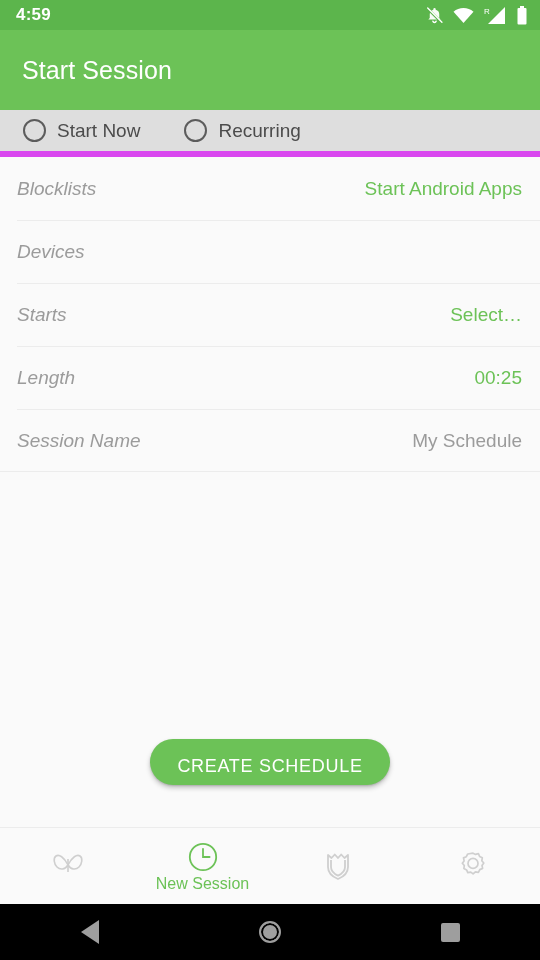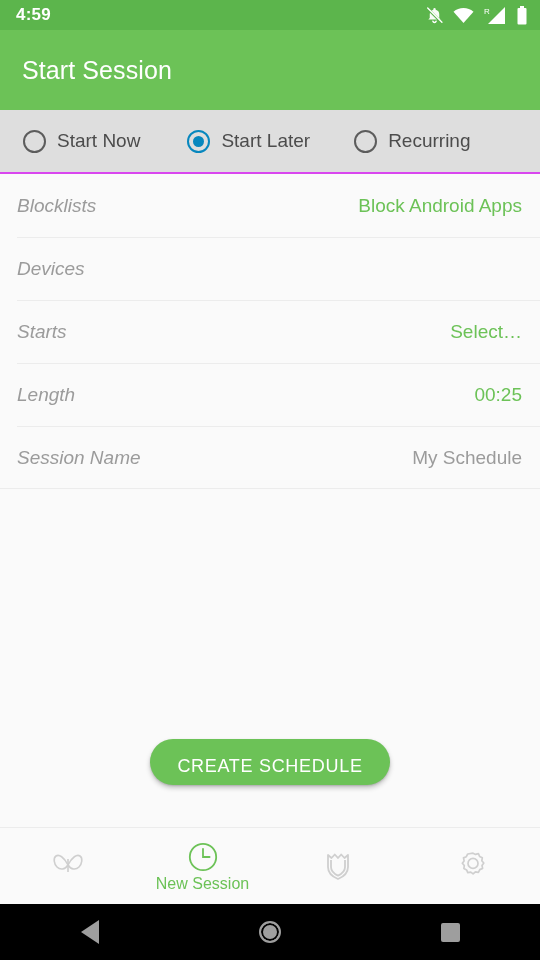--- a/index.html
+++ b/index.html
@@ -56,25 +56,25 @@
   .app-bar-title {
     color: #ffffff;
     font-size: 25px;
     font-weight: normal;
     letter-spacing: 0.1px;
     text-align: right;
   }
 
   
   .radio-row {
-    height: 64px;
+    height: 47px;
     background: #dedede;
     display: flex;
     flex: 0 0 auto;
-    border-bottom: 2px solid #d946ef;
+    border-bottom: 6px solid #d946ef;
   }
   .radio-opt {
     display: flex;
     align-items: center;
     cursor: pointer;
   }
   .radio-opt.o1 { margin-left: 23px; }
   .radio-opt.o2 { margin-left: 47px; }
   .radio-opt.o3 { margin-left: 44px; }
   .radio-mark {
@@ -273,37 +273,33 @@
     <h1 class="app-bar-title">Start Session</h1>
   </div>
 
   <div class="radio-row">
 
     <div class="radio-opt o1">
       <span class="radio-mark"></span>
       <span class="radio-label">Start Now</span>
     </div>
 
-    <div class="radio-opt o2 selected">
-      <span class="radio-mark"></span>
-      <span class="radio-label">Start Later</span>
-    </div>
 
     <div class="radio-opt o3">
       <span class="radio-mark"></span>
       <span class="radio-label">Recurring</span>
     </div>
 
   </div>
 
   <div class="list">
 
     <div class="list-row">
       <span class="row-label">Blocklists</span>
-      <span class="row-value">Block Android Apps</span>
+      <span class="row-value">Start Android Apps</span>
     </div>
 
     <div class="list-row">
       <span class="row-label">Devices</span>
     </div>
 
     <div class="list-row">
       <span class="row-label">Starts</span>
       <span class="row-value">Select…</span>
     </div>

